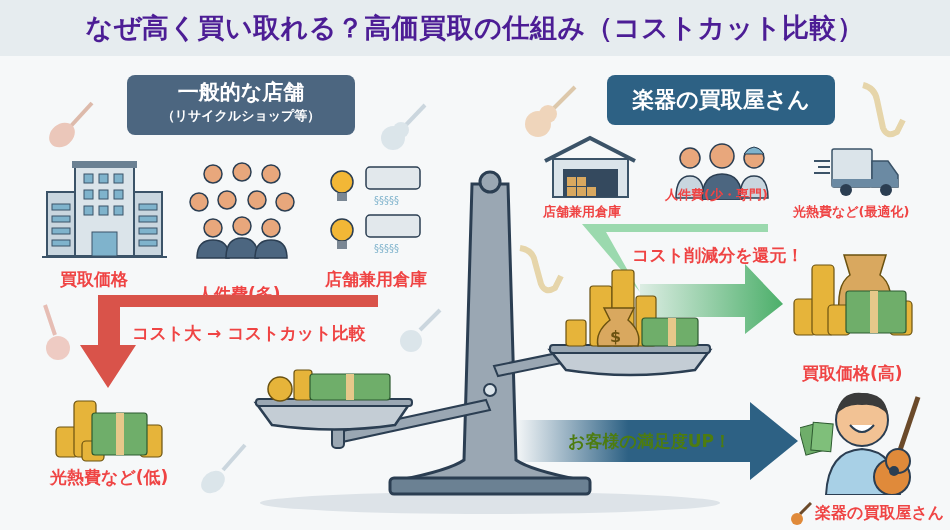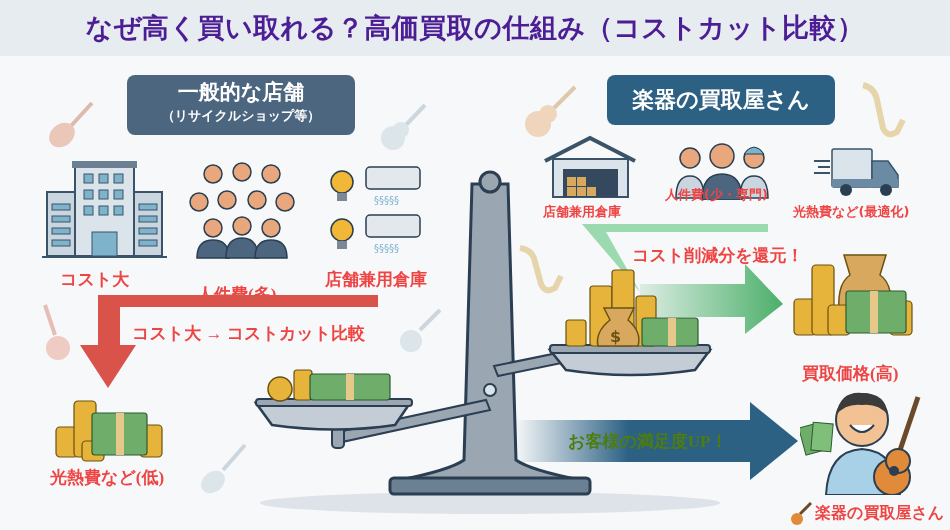--- a/index.html
+++ b/index.html
@@ -7,21 +7,21 @@
   body { font-family: "DejaVu Sans", "Liberation Sans", sans-serif; background: #f6f8f9; position: relative; color: #1d1d1d; }
   .header { position: absolute; left: 0; top: 0; width: 950px; height: 56px; background: #e6ecef; display: flex; align-items: center; justify-content: center; }
   .header h1 { font-size: 27px; font-weight: bold; letter-spacing: 0.5px; color: #4c1d95; }
   .abs { position: absolute; }
   .badge { position: absolute; border-radius: 8px; color: #fff; text-align: center; font-weight: bold; }
   .badge-left { left: 127px; top: 75px; width: 228px; height: 60px; background: #4c6680; padding-top: 4px; }
   .badge-left .t1 { font-size: 21px; line-height: 26px; display: block; }
   .badge-left .t2 { font-size: 13px; line-height: 22px; display: block; }
   .badge-right { left: 607px; top: 75px; width: 228px; height: 50px; background: #2d6184; font-size: 22px; line-height: 50px; }
   .label { position: absolute; font-weight: bold; color: #ef4444; white-space: nowrap; }
-  .lbl-lg { font-size: 17px; font-family: Liberation Serif, serif; }
+  .lbl-lg { font-size: 17px; }
   .lbl-sm { font-size: 13px; }
   .deco { position: absolute; opacity: 0.55; }
   svg { display: block; }
 </style>
 </head>
 <body>
 
 <div class="header">
   <h1>なぜ高く買い取れる？高価買取の仕組み（コストカット比較）</h1>
 </div>
@@ -106,21 +106,21 @@
         <rect x="10" y="80" width="18" height="6"></rect>
       <rect x="97" y="44" width="18" height="6"></rect>
         <rect x="97" y="56" width="18" height="6"></rect>
         <rect x="97" y="68" width="18" height="6"></rect>
         <rect x="97" y="80" width="18" height="6"></rect>
       <rect x="50" y="72" width="25" height="24"></rect>
     </g>
     <line x1="0" y1="97" x2="125" y2="97" stroke="#3b5368" stroke-width="2"></line>
   </svg>
 </div>
-<div class="label lbl-lg" style="left:60px;top:268px">コスト大</div>
+<div class="label lbl-lg" style="left:60px;top:268px">買取価格</div>
 
 <div class="abs" style="left:183px;top:160px">
   <svg width="118" height="100" viewBox="0 0 118 100">
     <g fill="#e8a77c" stroke="#2b3e52" stroke-width="1.5">
       <circle cx="30" cy="14" r="9"></circle>
         <circle cx="59" cy="12" r="9"></circle>
         <circle cx="88" cy="14" r="9"></circle>
       <circle cx="16" cy="42" r="9"></circle>
         <circle cx="44" cy="40" r="9"></circle>
         <circle cx="74" cy="40" r="9"></circle>

